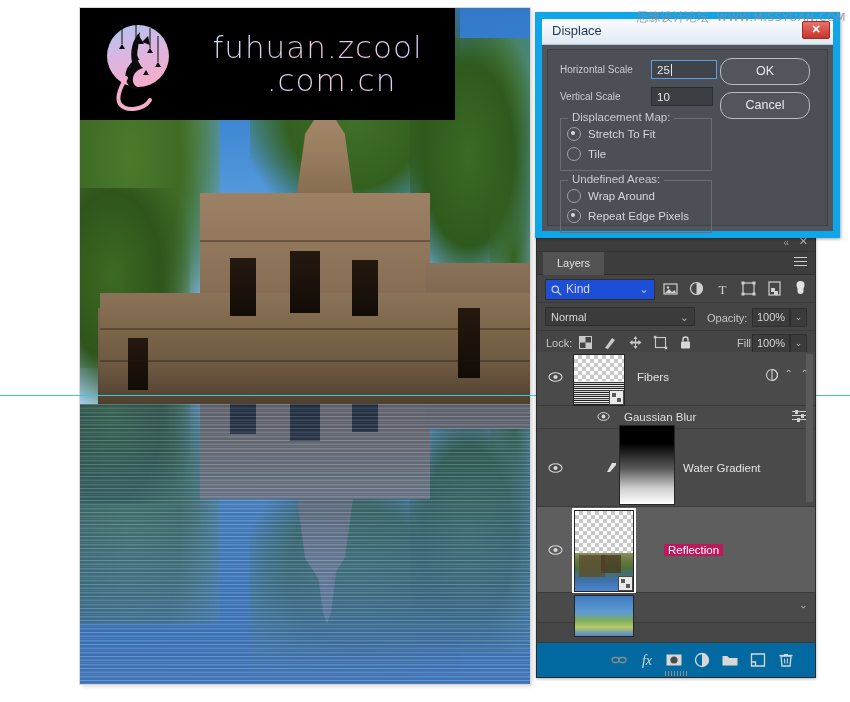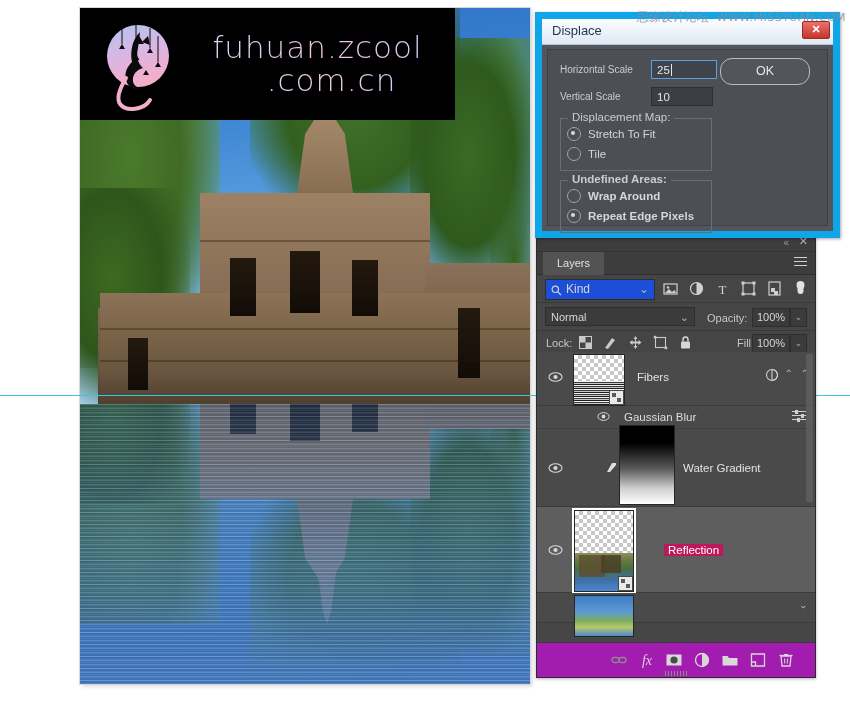--- a/index.html
+++ b/index.html
@@ -335,21 +335,21 @@
   }
   .sub-row .eye{left:46px;top:5px;}
   .sub-row.deep .eye{left:60px;}
   .sub-label{position:absolute;color:#dedede;font-size:11.5px;}
   #lp-scroll{
     position:absolute;right:2px;width:7px;background:#5b5b5b;
     border-radius:1px;
   }
   #lp-bottombar{
     position:absolute;left:0;right:0;bottom:0;height:34px;
-    background:#a21caf;border-top:1px solid #393939;
+    background:#0369a1;border-top:1px solid #393939;
   }
   .bottom-icon{
     position:absolute;top:8px;width:18px;height:18px;cursor:pointer;
   }
   #lp-resize{
     position:absolute;left:50%;bottom:1px;width:22px;height:5px;
     transform:translateX(-50%);
     background:repeating-linear-gradient(90deg,#8d8d8d 0 1px,transparent 1px 3px);
     cursor:ns-resize;
   }
@@ -486,33 +486,34 @@
       <div class="radio-row" style="left:6px;top:8px;">
         <span class="radio on"></span>
         <span class="radio-label">Stretch To Fit</span>
       </div>
       <div class="radio-row" style="left:6px;top:28px;">
         <span class="radio"></span>
         <span class="radio-label">Tile</span>
       </div>
     </div>
 
-    <div class="groupbox" style="left:12px;top:130px;width:150px;height:51px;font-weight:bold;">
+    <div class="groupbox" style="left:12px;top:130px;width:150px;height:51px;">
       <span class="group-title">Undefined Areas:</span>
       <div class="radio-row" style="left:6px;top:8px;">
         <span class="radio"></span>
         <span class="radio-label">Wrap Around</span>
       </div>
       <div class="radio-row" style="left:6px;top:28px;">
         <span class="radio on"></span>
         <span class="radio-label">Repeat Edge Pixels</span>
       </div>
     </div>
 
     <div class="dlg-btn" style="left:172px;top:8px;">OK</div>
+    <div class="dlg-btn" style="left:172px;top:42px;">Cancel</div>
   </div>
 </div>
 
 <div id="layers-panel">
 
   <div id="lp-topbar">
     <span id="lp-collapse">«</span>
     <span id="lp-close">✕</span>
   </div>
 

